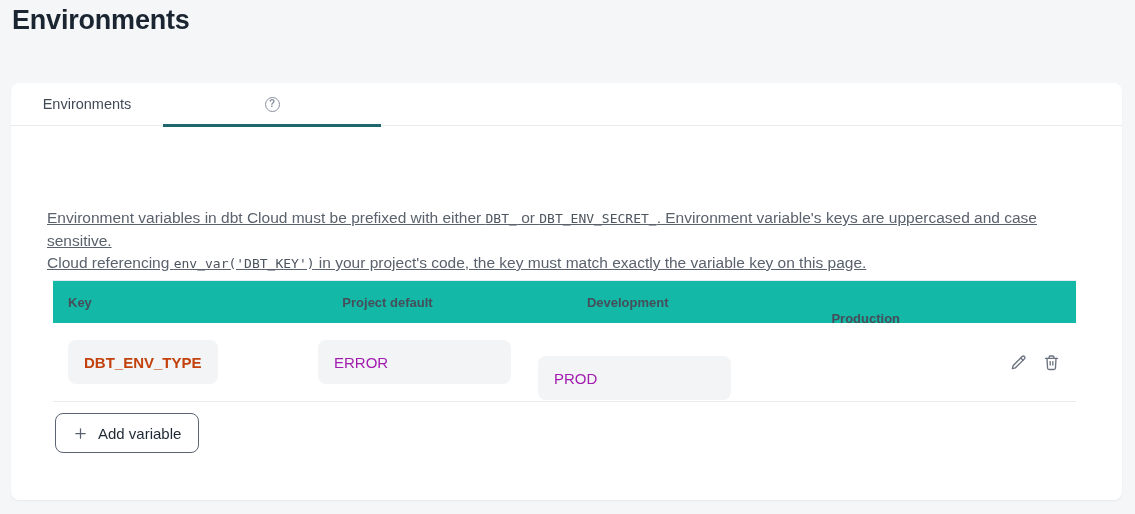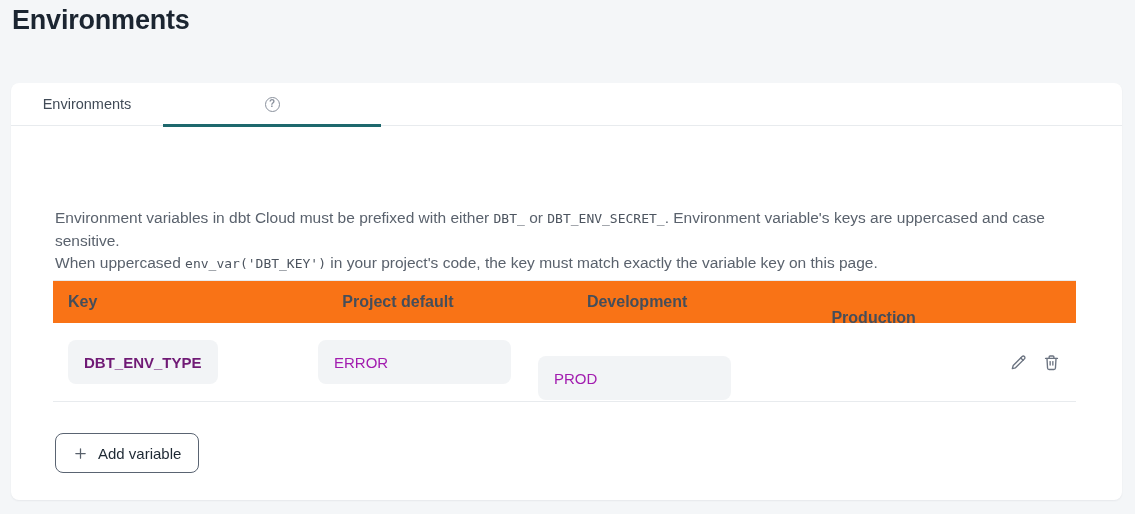--- a/index.html
+++ b/index.html
@@ -36,59 +36,59 @@
     content: ""; position: absolute; left: 0; right: 0; bottom: -2px;
     height: 3px; background: #1e686d;
   }
   .help-circle {
     width: 15px; height: 15px; border: 1.3px solid #8a919d; border-radius: 50%;
     color: #8a919d; font-size: 10px; font-weight: 700; line-height: 1;
     display: inline-flex; align-items: center; justify-content: center;
     flex: 0 0 auto;
   }
   .desc {
-    position: absolute; left: 44px; top: 124px; width: 1030px; margin: 0;
-    font-size: 15.5px; line-height: 22px; color: #5a626d;
+    position: absolute; left: 36px; top: 124px; width: 1030px; margin: 0;
+    font-size: 15.5px; line-height: 22px; color: #5a626d; text-decoration: underline;
   }
   .desc code {
     font-family: "DejaVu Sans Mono", monospace;
     font-size: 13px; color: #4c545f;
   }
   .vtable { position: absolute; left: 42px; top: 197px; width: 1023px; }
   .thead {
     display: flex; align-items: center; height: 43px;
-    background: #f97316; border-top: 1px solid #e8ebee;
-    font-size: 16px; font-weight: 700; color: #454e5a; gap: 26px;
+    background: #14b8a6; border-top: 1px solid #e8ebee;
+    font-size: 13px; font-weight: 700; color: #454e5a; gap: 26px;
   }
   .th, .td { padding-left: 15px; }
   .c1 { width: 250px; } .c2 { width: 220px; } .c3 { width: 220px; } .c4 { width: 220px; margin-top: 32px; }
   .c5 { flex: 1; }
   .trow {
     display: flex; align-items: center; height: 79px;
     border-bottom: 1px solid #e8ebee; background: #ffffff;
   }
   .vbox {
     height: 44px; background: #f2f4f6; border-radius: 8px;
     display: flex; align-items: center; padding: 0 16px;
     font-size: 15px; color: #a21caf;
   }
-  .vbox.keybox { font-weight: 700; color: #701a75; width: max-content; }
+  .vbox.keybox { font-weight: 700; color: #c2410c; width: max-content; }
   .vbox.w { width: 193px; }
   .actions {
     flex: 1; display: flex; justify-content: flex-end; align-items: center;
     gap: 13px; padding-right: 15px;
   }
   .icon-btn {
     background: none; border: none; padding: 0; margin: 0; cursor: pointer;
     color: #6b7380; width: 20px; height: 20px;
     display: flex; align-items: center; justify-content: center;
   }
   .icon-btn svg { width: 19px; height: 19px; }
   .add-btn {
-    position: absolute; left: 44px; top: 350px; height: 40px;
+    position: absolute; left: 44px; top: 330px; height: 40px;
     display: flex; align-items: center; gap: 10px; padding: 0 17px;
     background: #ffffff; border: 1px solid #5a6472; border-radius: 8px;
     font-size: 15px; color: #1e2934; cursor: pointer;
     font-family: "Liberation Sans", sans-serif;
   }
   .plus-icon { width: 15px; height: 15px; color: #59616c; display: block; }
 </style>
 </head>
 <body>
 
@@ -98,21 +98,21 @@
 
   <div class="tabbar">
     <div class="tab t1">
       <span>Environments</span>
     </div>
     <div class="tab t2">
       <span class="help-circle">?</span>
     </div>
   </div>
 
-  <p class="desc"><span>Environment variables in dbt Cloud must be prefixed with either </span><code>DBT_</code><span> or </span><code>DBT_ENV_SECRET_</code><span>. Environment variable's keys are uppercased and case sensitive.</span><br><span>When uppercased </span><code>env_var('DBT_KEY')</code><span> in your project's code, the key must match exactly the variable key on this page.</span></p>
+  <p class="desc"><span>Environment variables in dbt Cloud must be prefixed with either </span><code>DBT_</code><span> or </span><code>DBT_ENV_SECRET_</code><span>. Environment variable's keys are uppercased and case sensitive.</span><br><span>Cloud referencing </span><code>env_var('DBT_KEY')</code><span> in your project's code, the key must match exactly the variable key on this page.</span></p>
 
   <div class="vtable">
     <div class="thead">
       <div class="th c1">Key</div>
       <div class="th c2">Project default</div>
       <div class="th c3">Development</div>
       <div class="th c4">Production</div>
       <div class="th c5"></div>
     </div>
     <div class="trow">

